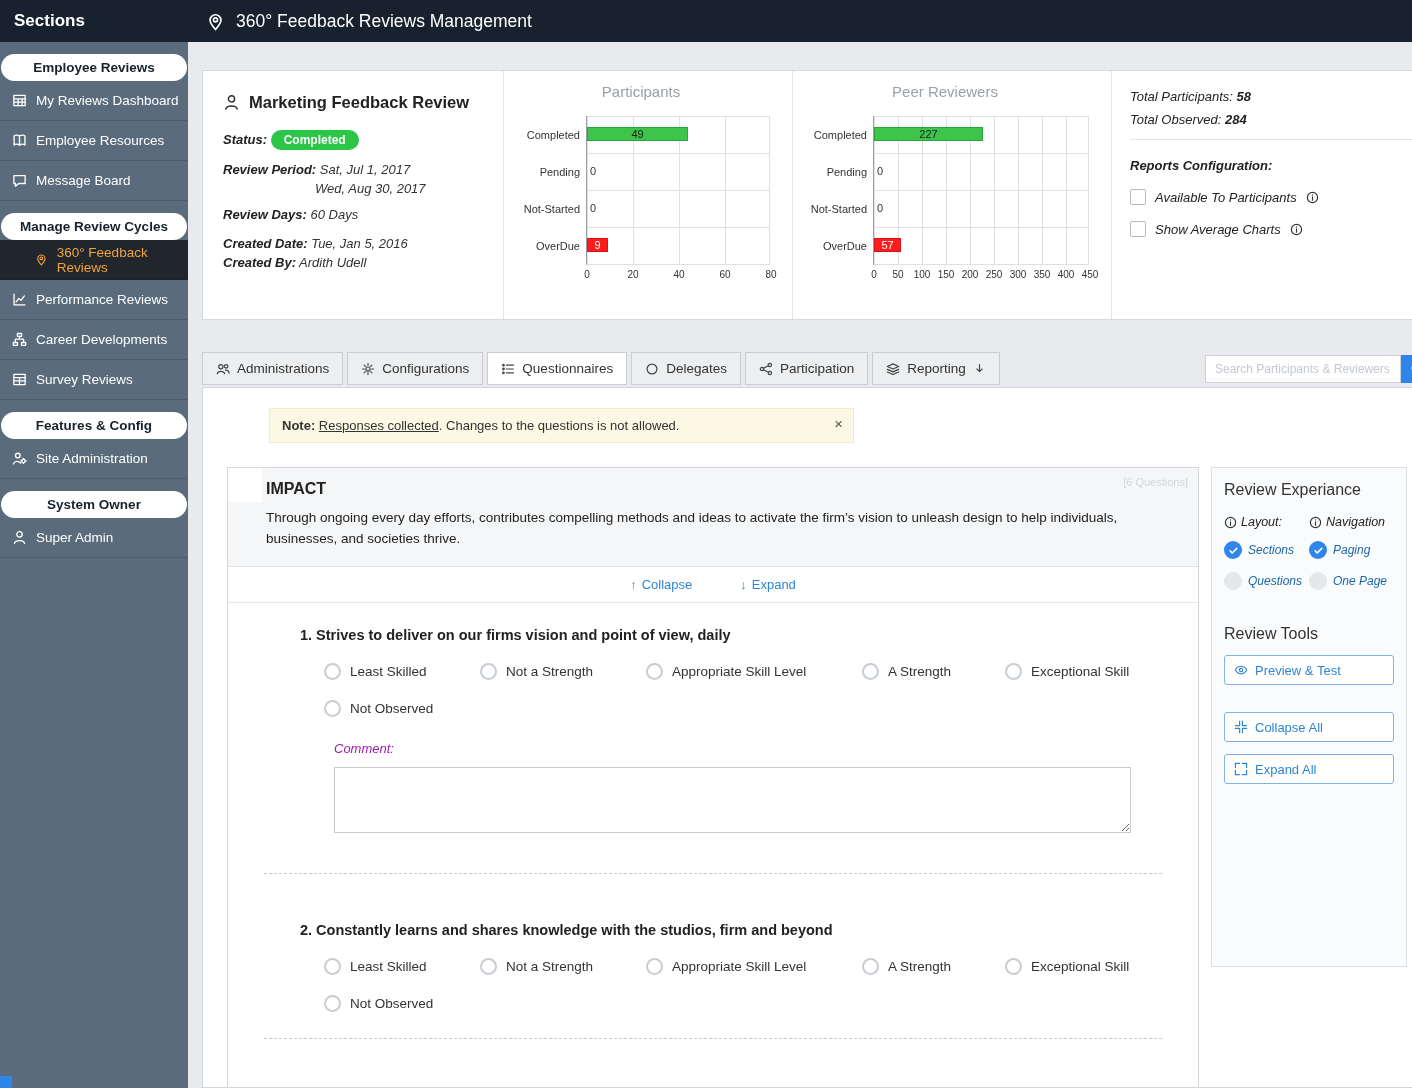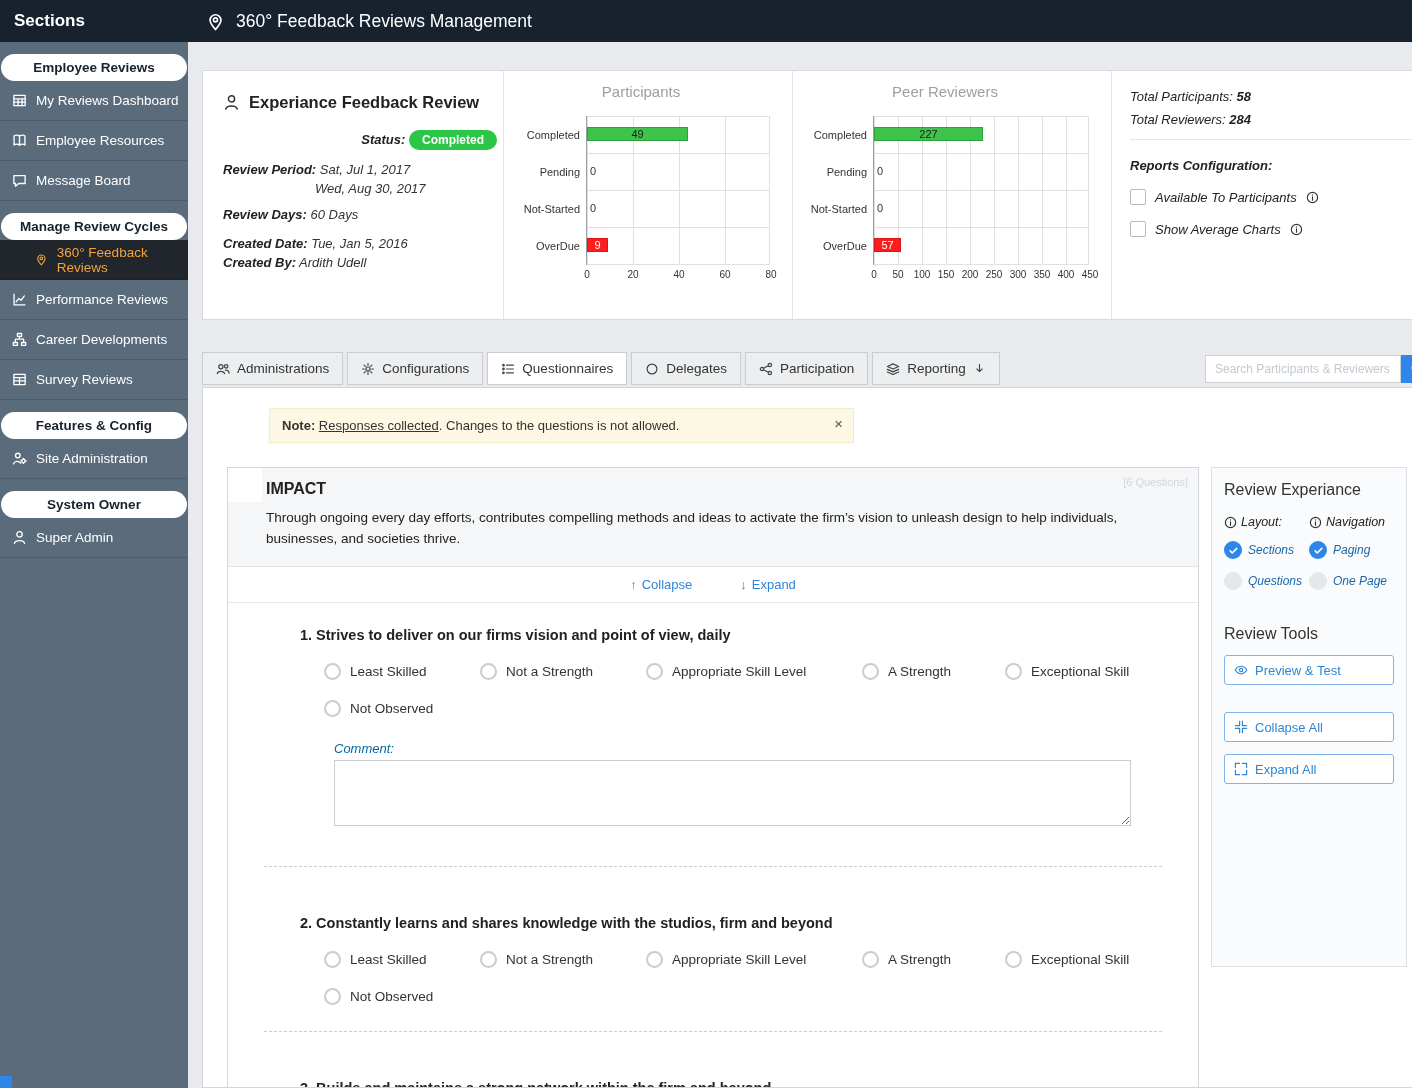--- a/index.html
+++ b/index.html
@@ -37,21 +37,21 @@
   .topbar h1 { font-size:17.5px; font-weight:normal; }
   .content { padding:28px 16px 0 14px; }
 
   
   .summary-card { background:#fff; border:1px solid #d7dadd; display:flex; height:250px; margin-bottom:32px; }
   .summary-info { width:300px; padding:16px 6px 0 20px; flex-shrink:0; }
   .sum-title { display:flex; align-items:center; gap:9px; font-size:16.5px; font-weight:bold; color:#222; margin:6px 0 18px; }
   .sum-title [data-icon]{width:17px;height:17px;color:#333}
   .sum-row { font-size:13px; color:#333; font-style:italic; margin-bottom:4px; }
   .sum-row .lbl { font-weight:bold; color:#222; }
-  .sum-row.gap { margin-bottom:12px;text-align:right; }
+  .sum-row.gap { margin-bottom:12px; }
   .sum-row.mt { margin-top:11px; }
   .sum-row.mt2 { margin-top:14px; }
   .sum-row.indent { padding-left:92px; }
   .badge { background:#2bc548; color:#fff; font-style:normal; font-size:12px; font-weight:bold; padding:3px 13px; border-radius:10px; display:inline-block; }
 
   .chart { border-left:1px solid #e4e5e7; padding:12px 22px 0 8px; position:relative; flex-shrink:0; }
   .chart-title { text-align:center; color:#9aa0a6; font-size:15px; margin-bottom:16px; }
   .chart-body { display:flex; }
   .chart-labels { display:flex; flex-direction:column; }
   .chart-label { height:37px; display:flex; align-items:center; justify-content:flex-end; font-size:11px; color:#333; padding-right:6px; }
@@ -100,21 +100,21 @@
   .qdesc { font-size:13.5px; color:#222; margin-top:10px; line-height:1.55; max-width:905px; }
   .qtools { display:flex; justify-content:center; gap:48px; padding:10px 0; border-bottom:1px solid #e6e8ea; font-size:13px; background:#fff; }
   .qtool { color:#2f86d6; cursor:pointer; display:flex; align-items:center; gap:5px; }
   .question { padding:24px 40px 2px 72px; }
   .qtext { font-size:14.5px; font-weight:bold; color:#222; margin-bottom:20px; }
   .opt-row { display:flex; margin-left:24px; }
   .opt-row.second { margin-top:20px; }
   .opt { display:flex; align-items:center; gap:9px; font-size:13.5px; color:#333; cursor:pointer; }
   .radio { width:17px; height:17px; border-radius:50%; border:2px solid #c8cdd1; background:#fff; flex-shrink:0; }
   .comment-wrap { margin:24px 0 10px 34px; }
-  .comment-label { font-style:italic; font-size:13px; color:#0369a1; margin-bottom:4px; }
+  .comment-label { font-style:italic; font-size:13px; color:#a21caf; margin-bottom:11px; }
   .comment { width:797px; height:66px; border:1px solid #c9cdd1; resize:both; font-size:13px; padding:6px; color:#333; }
   .divider { border-top:1px dashed #ccc; margin:24px 36px; }
 
   
   .experience { width:196px; background:#fafbfc; border:1px solid #dcdfe3; padding:13px 12px; min-height:500px; }
   .exp-title { font-size:16px; color:#333; margin-bottom:16px; }
   .exp-cols { display:flex; }
   .exp-col { flex:1;text-align:center; }
   .exp-col-head { display:flex; align-items:center; gap:4px; font-style:italic; font-size:12.5px; color:#222; margin-bottom:12px; }
   .exp-col-head [data-icon]{width:13px;height:13px;color:#333}
@@ -243,21 +243,21 @@
 
       <section class="summary-card">
         <div class="summary-info">
           <div class="sum-title">
             <span data-icon="person">
                 <svg viewBox="0 0 16 16" fill="none" stroke="currentColor" stroke-width="1.4" stroke-linecap="round" stroke-linejoin="round">
                   <circle cx="8" cy="4.6" r="2.9"></circle>
                   <path d="M2.6 14.2c1-3.8 9.8-3.8 10.8 0"></path>
                 </svg>
               </span>
-            <span>Experiance Feedback Review</span>
+            <span>Marketing Feedback Review</span>
           </div>
           <div class="sum-row gap">
             <span class="lbl">Status:</span>
             <span class="badge">Completed</span>
           </div>
           <div class="sum-row">
             <span class="lbl">Review Period:</span>
             <span>Sat, Jul 1, 2017</span>
           </div>
           <div class="sum-row indent">
@@ -326,21 +326,21 @@
               </div>
             </div>
           </div>
 
         <div class="summary-totals">
           <div class="tot-line">
             <span>Total Participants:</span>
             <b>58</b>
           </div>
           <div class="tot-line">
-            <span>Total Reviewers:</span>
+            <span>Total Observed:</span>
             <b>284</b>
           </div>
           <hr>
           <div class="tot-reports">Reports Configuration:</div>
           <div id="report-opts">
               <div class="report-opt">
                 <span class="checkbox"></span>
                 <span>Available To Participants</span>
                 <span class="info">
                   <svg viewBox="0 0 16 16" fill="none" stroke="currentColor" stroke-width="1.4" stroke-linecap="round" stroke-linejoin="round">

